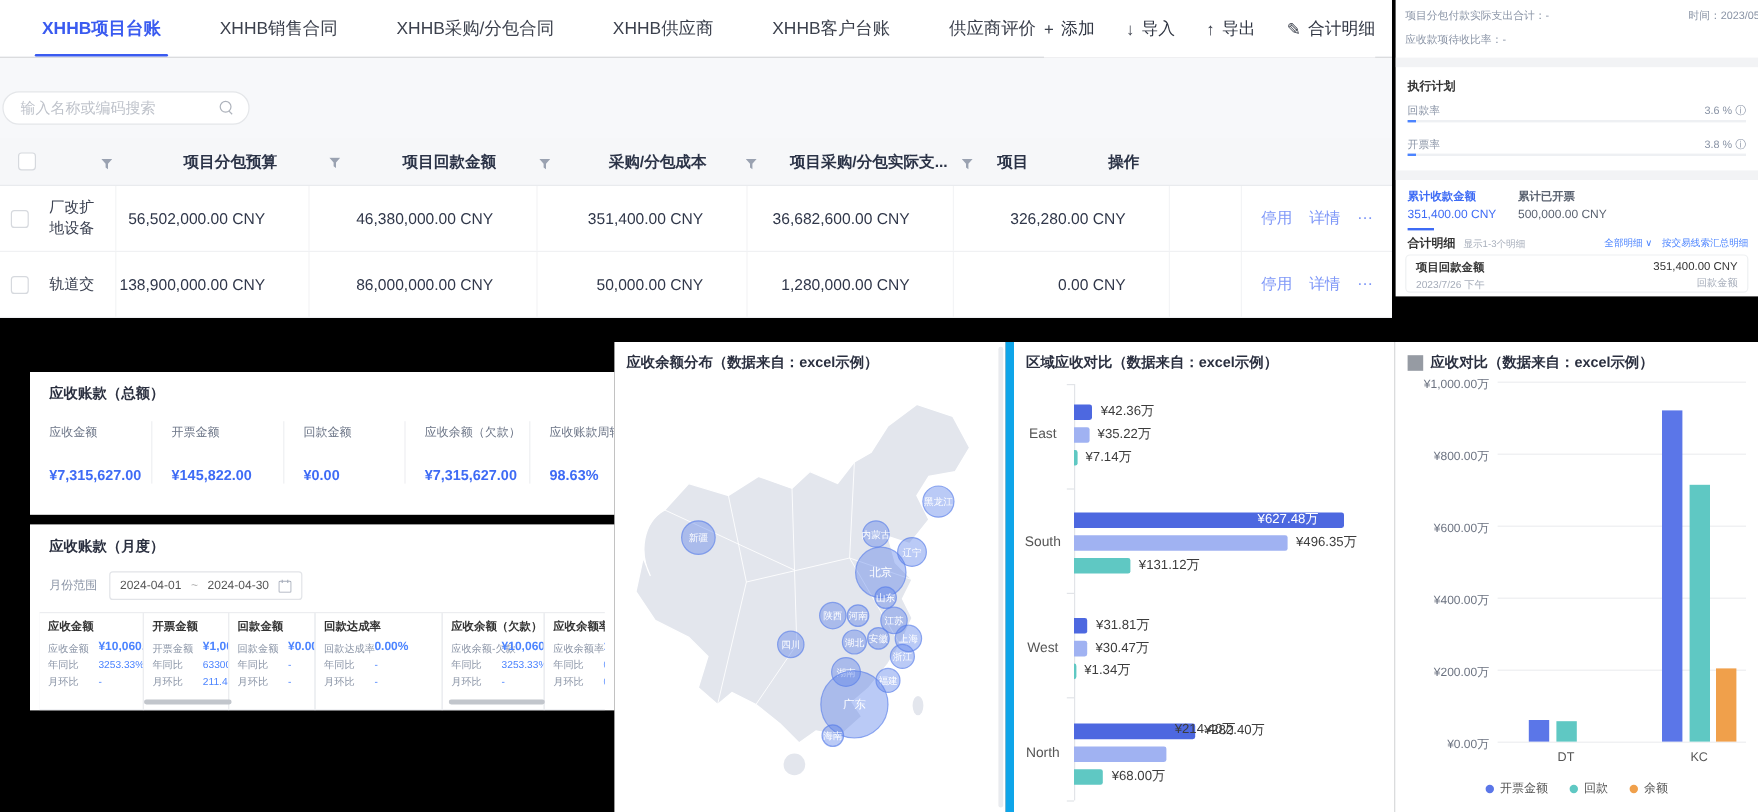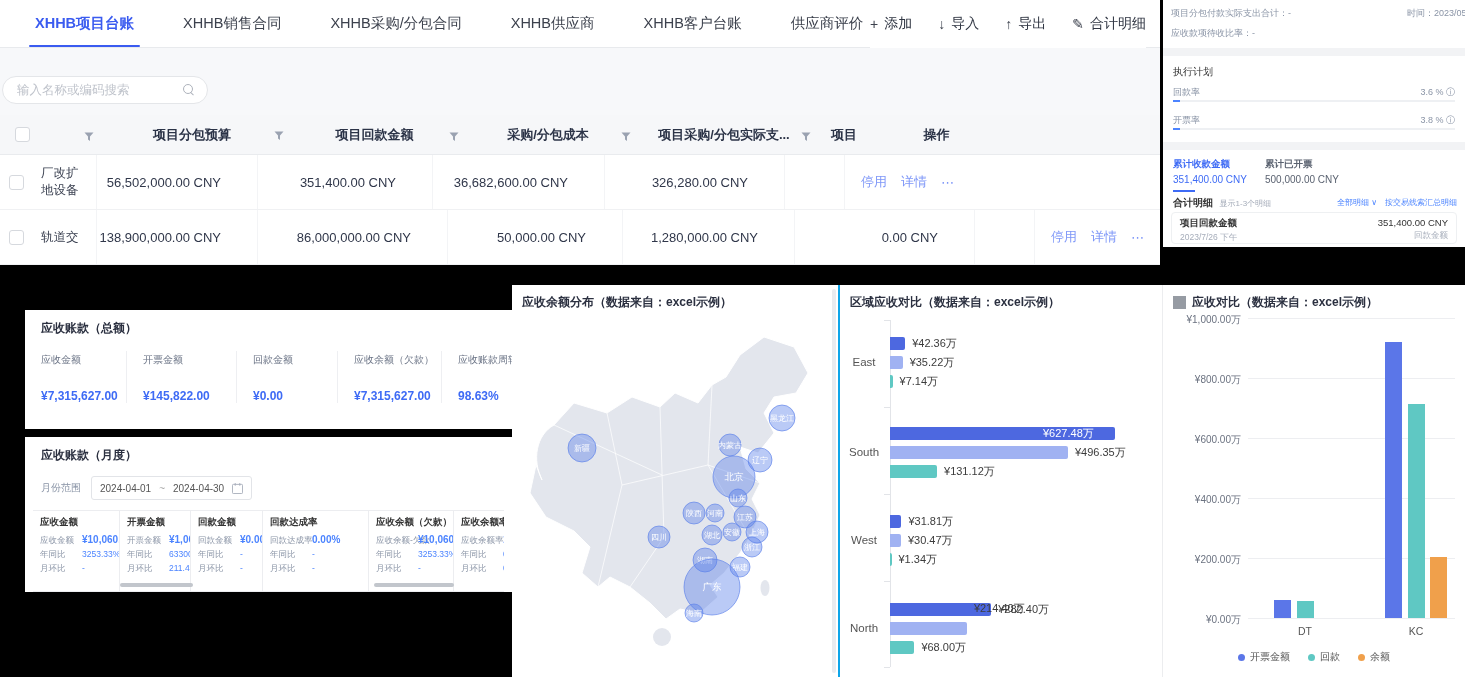--- a/index.html
+++ b/index.html
@@ -54,21 +54,21 @@
   .op-link { color:#7E97F8; cursor:pointer; white-space:nowrap; }
   .cbx { width:15px; height:15px; border:1px solid #D6D9DE; border-radius:3px;
     background:#fff; margin-left:9px; cursor:pointer; }
   .chk-cell { display:flex; align-items:center; }
 
   
   #detail-panel { left:1163px; top:0; width:302px; height:247px; background:#fff;
     font-size:9px; color:#8A94A6; overflow:hidden; }
   .dp-field { white-space:nowrap; }
   .dp-strip { position:absolute; left:0; width:100%; height:8px; background:#F2F3F5; }
-  .dp-sec-title { font-size:10px; font-weight:400; color:#333; }
+  .dp-sec-title { font-size:10px; font-weight:700; color:#333; }
   .dp-track { position:absolute; height:2px; background:#EEF0F3; left:10px; right:10px; }
   .dp-track .fill { position:absolute; left:0; top:0; height:2px; width:7px; background:#4C84FF; }
   .dp-tab-label { font-size:9.5px; font-weight:700; }
   .dp-tab-val { font-size:10px; margin-top:3px; }
   .dp-blue { color:#3E6BF5; }
   .dp-link { color:#4C84FF; font-size:8px; cursor:pointer; white-space:nowrap; }
   .dp-item-box { position:absolute; left:8px; right:8px; top:212px; height:32px;
     border:1px solid #EEF0F2; border-radius:4px; padding:4px 8px; display:flex;
     justify-content:space-between; }
 
@@ -188,20 +188,21 @@
     <div id="t-body">
         <div class="t-row">
           <div class="td chk-cell" style="width: 35px; border-right: none;">
             <span class="cbx"></span>
           </div>
           <div class="td name" style="width: 62px;">
             <div>厂改扩</div>
             <div>地设备</div>
           </div>
           <div class="td num" style="width: 161px;">56,502,000.00 CNY</div>
+          <div class="td num" style="width: 190px;">46,380,000.00 CNY</div>
           <div class="td num" style="width: 175px;">351,400.00 CNY</div>
           <div class="td num" style="width: 172px;">36,682,600.00 CNY</div>
           <div class="td num" style="width: 180px; text-align: center;">326,280.00 CNY</div>
           <div class="td" style="width: 60px;"></div>
           <div class="td ops" style="width: 125px;">
             <span class="op-link">停用</span>
             <span class="op-link">详情</span>
             <span class="op-link">⋯</span>
           </div>
         </div>
@@ -508,21 +509,21 @@
           </g>
           <g>
             <circle cx="182" cy="298" r="9" fill="rgba(91,128,233,0.42)" stroke="rgba(91,128,233,0.65)" stroke-width="1"></circle>
             <text x="182" y="301" text-anchor="middle" fill="#ffffff" font-size="8" font-family="Liberation Sans, DejaVu Sans, sans-serif">海南</text>
           </g>
         </svg>
       </div>
     <div class="map-scroll"></div>
   </div>
 
-  <div class="chart-panel abs" id="hbar-panel" style="left:838px;top:285px;width:324px;height:392px;border-left:2px solid #0ea5e9;">
+  <div class="chart-panel abs" id="hbar-panel" style="left:838px;top:285px;width:324px;height:392px;border-left:7px solid #0ea5e9;">
     <div class="chart-title">区域应收对比（数据来自：excel示例）</div>
   <div class="axis-v" style="left: 50px; top: 35px; height: 347px;"></div>
       <div class="tick-h" style="left: 44px; top: 35px;"></div>
       <div class="tick-h" style="left: 44px; top: 122px;"></div>
       <div class="tick-h" style="left: 44px; top: 209px;"></div>
       <div class="tick-h" style="left: 44px; top: 296px;"></div>
       <div class="tick-h" style="left: 44px; top: 382px;"></div>
       <div class="cat-label-h" style="left: 2px; top: 71px;">East</div>
       <div class="bar-h" style="left: 50px; top: 52px; width: 15.1893px; background: rgb(77, 104, 224);"></div>
       <div class="bar-label" style="left: 72.1893px; top: 52px;">¥42.36万</div>

